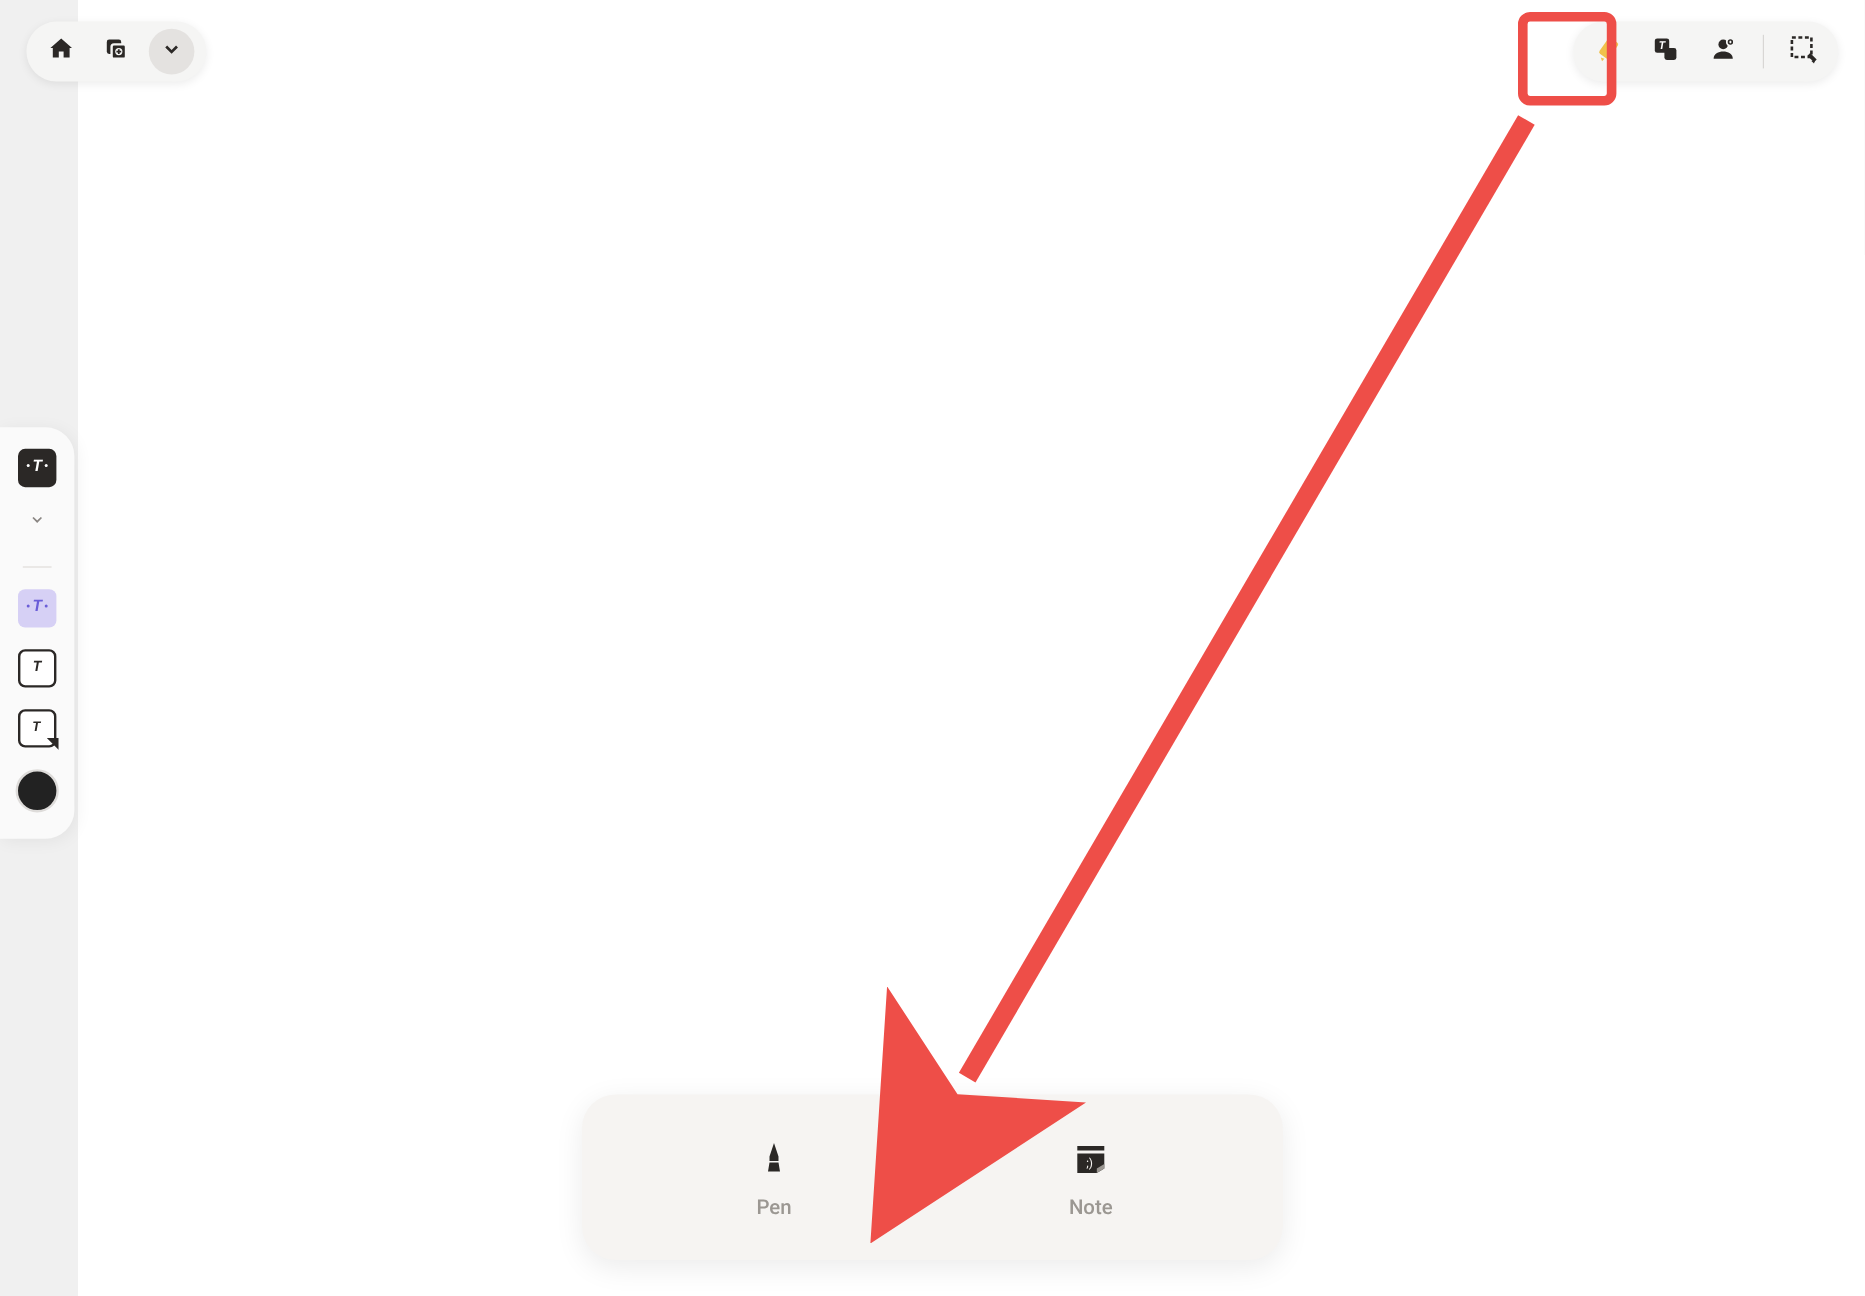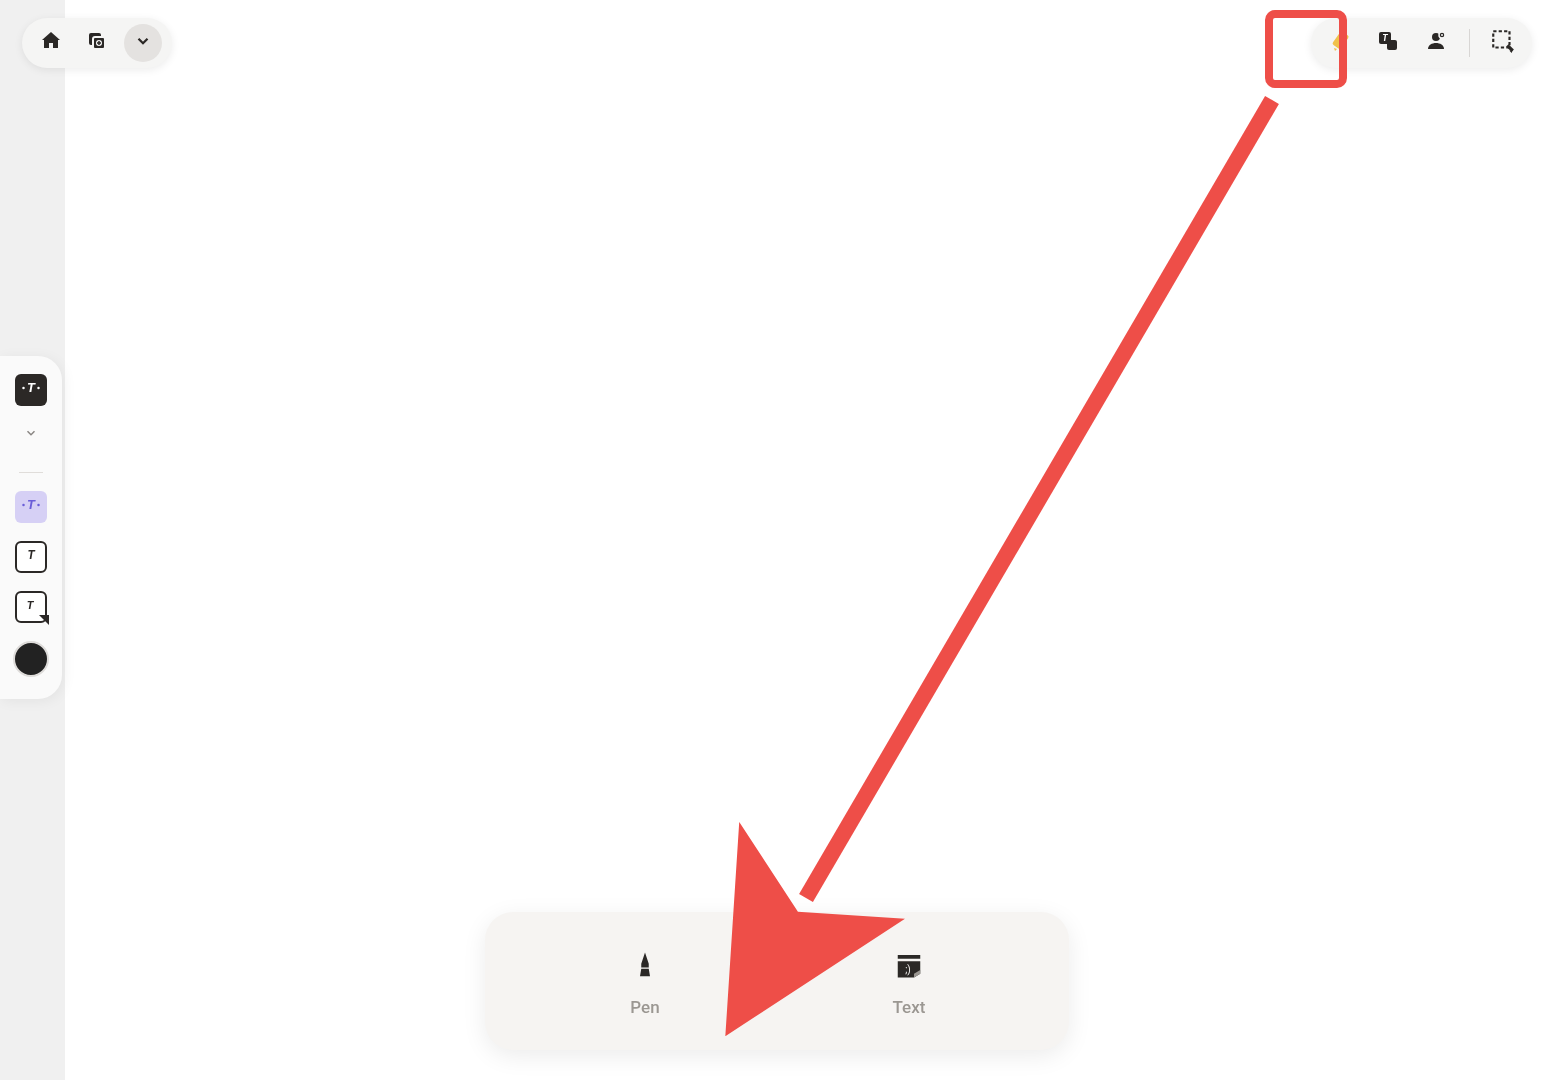--- a/index.html
+++ b/index.html
@@ -273,21 +273,21 @@
   </div>
   <div class="bb-item">
     <div class="bb-icon">
       <svg width="30" height="30" viewBox="0 0 24 24" fill="#2b2826">
           <rect x="3" y="4" width="18" height="3"></rect>
           <path d="M3 9h18v10l-5 3H3z"></path>
           <path d="M16 19l5-3v3l-5 3z" fill="#9b9792"></path>
           <text x="9" y="18" font-size="8" fill="#f6f4f2">;)</text>
         </svg>
     </div>
-    <div class="bb-label">Text</div>
+    <div class="bb-label">Note</div>
   </div>
 </div>
 
 <svg class="arrow-svg" width="1554" height="1080">
   <defs>
     <marker id="ahead" markerWidth="12" markerHeight="12" refX="2" refY="6" orient="auto">
       <path d="M0 0L12 6L0 12L3 6z" fill="#ee4e48"></path>
     </marker>
   </defs>
   <line x1="1272" y1="100" x2="806" y2="898" stroke="#ee4e48" stroke-width="16" marker-end="url(#ahead)"></line>

